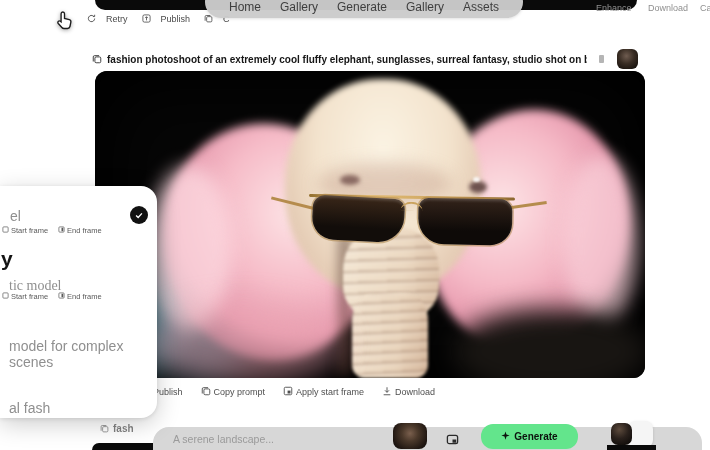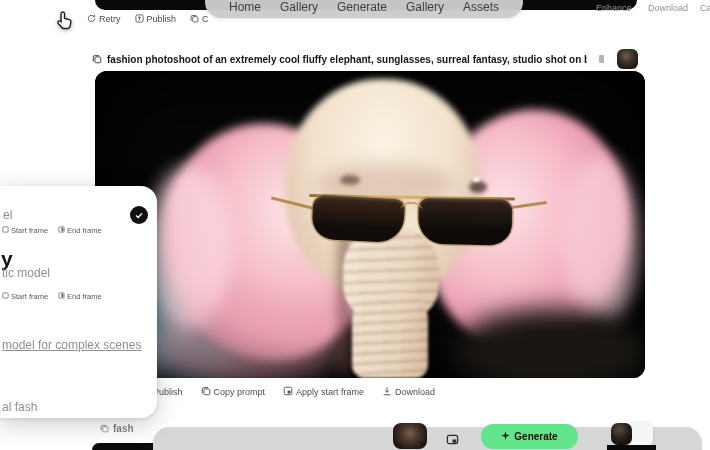--- a/index.html
+++ b/index.html
@@ -13,21 +13,21 @@
 
   .nav-pill { position:absolute; left:205px; top:-14px; width:318px; height:32px;
     background:rgba(203,203,203,.97); border-radius:16px; z-index:30;
     display:flex; align-items:flex-end; justify-content:space-between; padding:0 24px 4px 24px;
     box-shadow:0 1px 3px rgba(0,0,0,.12); }
   .nav-item { font-size:12px; color:#3e3e3e; cursor:pointer;margin-top:40px; }
 
   .hdr-link { position:absolute; top:3px; font-size:9px; color:#8f8f8f; z-index:3; }
 
   .toolbar { position:absolute; left:87px; top:12px; height:13px; z-index:3; display:flex; gap:14px; align-items:center; }
-  .tb-item { display:flex; align-items:center; gap:3px; font-size:9px; color:#4a4a4a; }
+  .tb-item { display:flex; align-items:center; gap:10px; font-size:9px; color:#4a4a4a; }
   .tb-item svg { display:block; }
 
   
   .prompt-row { position:absolute; left:92px; top:49px; width:560px; height:20px; z-index:3;
     display:flex; align-items:center; gap:5px; }
   .prompt-text { font-size:10px; font-weight:700; color:#161616; white-space:nowrap; overflow:hidden; max-width:480px; }
   .bookmark-mini { position:absolute; left:599px; top:55px; width:5px; height:8px;
     background:#b5b5b5; border-radius:1px; z-index:3; }
   .prompt-avatar { position:absolute; left:617px; top:49px; width:21px; height:20px; border-radius:6px;
     background:radial-gradient(circle at 45% 35%, #6f5c50 0%, #382c23 45%, #15100c 90%); z-index:3; }
@@ -84,21 +84,21 @@
   .body-dark { left:358px; top:238px; width:195px; height:85px; border-radius:50%;
     background:#181512; filter:blur(12px); }
 
   
   .card-actions { position:absolute; left:140px; top:385px; height:14px; z-index:5; display:flex; gap:18px; align-items:center; }
   .ca-item { display:flex; align-items:center; gap:3px; font-size:9px; color:#4f4f4f; }
 
   
   .model-panel { position:absolute; left:0; top:186px; width:157px; height:232px; background:#fff;
     border-radius:0 16px 16px 0; box-shadow:0 6px 24px rgba(0,0,0,.20), 0 1px 4px rgba(0,0,0,.10); z-index:40; }
-  .mp-frag  { position:absolute; font-size:12px; color:#8f8f8f; }
+  .mp-frag  { position:absolute; font-size:14px; color:#8f8f8f;margin-left:7px; }
   .mp-name  { position:absolute; font-size:21px; font-weight:700; color:#141414; line-height:21px; }
   .mp-chips { position:absolute; display:flex; gap:10px; }
   .mp-chip  { display:flex; align-items:center; gap:2px; font-size:7.5px; color:#5a5a5a; }
   .mp-check { position:absolute; left:130px; top:20px; width:18px; height:18px; border-radius:50%;
     background:#111; display:flex; align-items:center; justify-content:center; }
   .mp-cursor { position:absolute; left:55px; top:10px; z-index:50; filter:drop-shadow(0 1px 2px rgba(0,0,0,.35)); }
 
   
   .next-prompt { position:absolute; left:100px; top:419px; z-index:41; display:flex; align-items:center; gap:4px;
     opacity:.55; }
@@ -257,58 +257,59 @@
       <span class="mp-chip">
         <span><svg width="7" height="7" viewBox="0 0 12 12">
               <rect x="1.5" y="1.5" width="9" height="9" rx="1.5" fill="none" stroke="#5a5a5a" stroke-width="1.2"></rect>
               <rect x="6" y="3" width="3" height="6" fill="#5a5a5a"></rect>
             </svg></span>
         <span>End frame</span>
       </span>
     </div>
 
     <span class="mp-name" style="left:1px; top:62px;">y</span>
-    <span class="mp-frag" style="left:2px; top:80px;">tic model</span>
+    <span class="mp-frag" style="left:2px; top:92px;font-family:Liberation Serif, serif;">tic model</span>
     <div class="mp-chips" style="left:2px; top:106px;">
       <span class="mp-chip">
         <span><svg width="7" height="7" viewBox="0 0 12 12">
               <rect x="1.5" y="1.5" width="9" height="9" rx="1.5" fill="none" stroke="#5a5a5a" stroke-width="1.2"></rect>
             </svg></span>
         <span>Start frame</span>
       </span>
       <span class="mp-chip">
         <span><svg width="7" height="7" viewBox="0 0 12 12">
               <rect x="1.5" y="1.5" width="9" height="9" rx="1.5" fill="none" stroke="#5a5a5a" stroke-width="1.2"></rect>
               <rect x="6" y="3" width="3" height="6" fill="#5a5a5a"></rect>
             </svg></span>
         <span>End frame</span>
       </span>
     </div>
 
-    <span class="mp-frag" style="left:2px; top:152px;text-decoration:underline;">model for complex scenes</span>
+    <span class="mp-frag" style="left:2px; top:152px;">model for complex scenes</span>
     <span class="mp-frag" style="left:2px; top:214px;">al fash</span>
   </div>
 
   <span class="mp-cursor">
     <svg width="20" height="22" viewBox="0 0 16 18">
       <path d="M6.2 1.6c.9 0 1.4.6 1.4 1.5v3.8l3.9 1c1 .25 1.5.95 1.3 2l-.75 3.6c-.2 1-.95 1.6-2 1.6H7.2c-.7 0-1.3-.25-1.75-.8L2.5 11c-.55-.65-.45-1.4.1-1.85.45-.35 1.1-.3 1.6.1l.6.5V3.1c0-.9.5-1.5 1.4-1.5z" fill="#fff" stroke="#1c1c1c" stroke-width="1.1"></path>
     </svg>
   </span>
 
   <div class="next-prompt">
     <span><svg width="9" height="9" viewBox="0 0 12 12">
           <rect x="3.5" y="3.5" width="7" height="7" rx="1.5" fill="none" stroke="#222" stroke-width="1.1"></rect>
           <path d="M8.5 2H3a1.5 1.5 0 0 0-1.5 1.5V9" fill="none" stroke="#222" stroke-width="1.1"></path>
         </svg></span>
     <span class="prompt-text">fash</span>
   </div>
   <div class="next-thumb-left"></div>
   <div class="next-thumb-right-strip"></div>
 
   <div class="bottom-bar">
+    <input class="serene-input" type="text" placeholder="A serene landscape..." style="">
     <span class="bb-thumb1"></span>
     <span class="bb-frame-icon">
       <svg width="13" height="13" viewBox="0 0 14 14">
           <rect x="1.5" y="2.5" width="11" height="9" rx="2" fill="none" stroke="#2b2b2b" stroke-width="1.4"></rect>
           <rect x="7" y="7" width="4" height="3.5" fill="#2b2b2b"></rect>
         </svg>
     </span>
     <button class="generate-btn">
       <span><svg width="9" height="9" viewBox="0 0 12 12">
             <path d="M6 0.5L7.3 4.7 11.5 6 7.3 7.3 6 11.5 4.7 7.3 0.5 6 4.7 4.7z" fill="#0c120d"></path>

